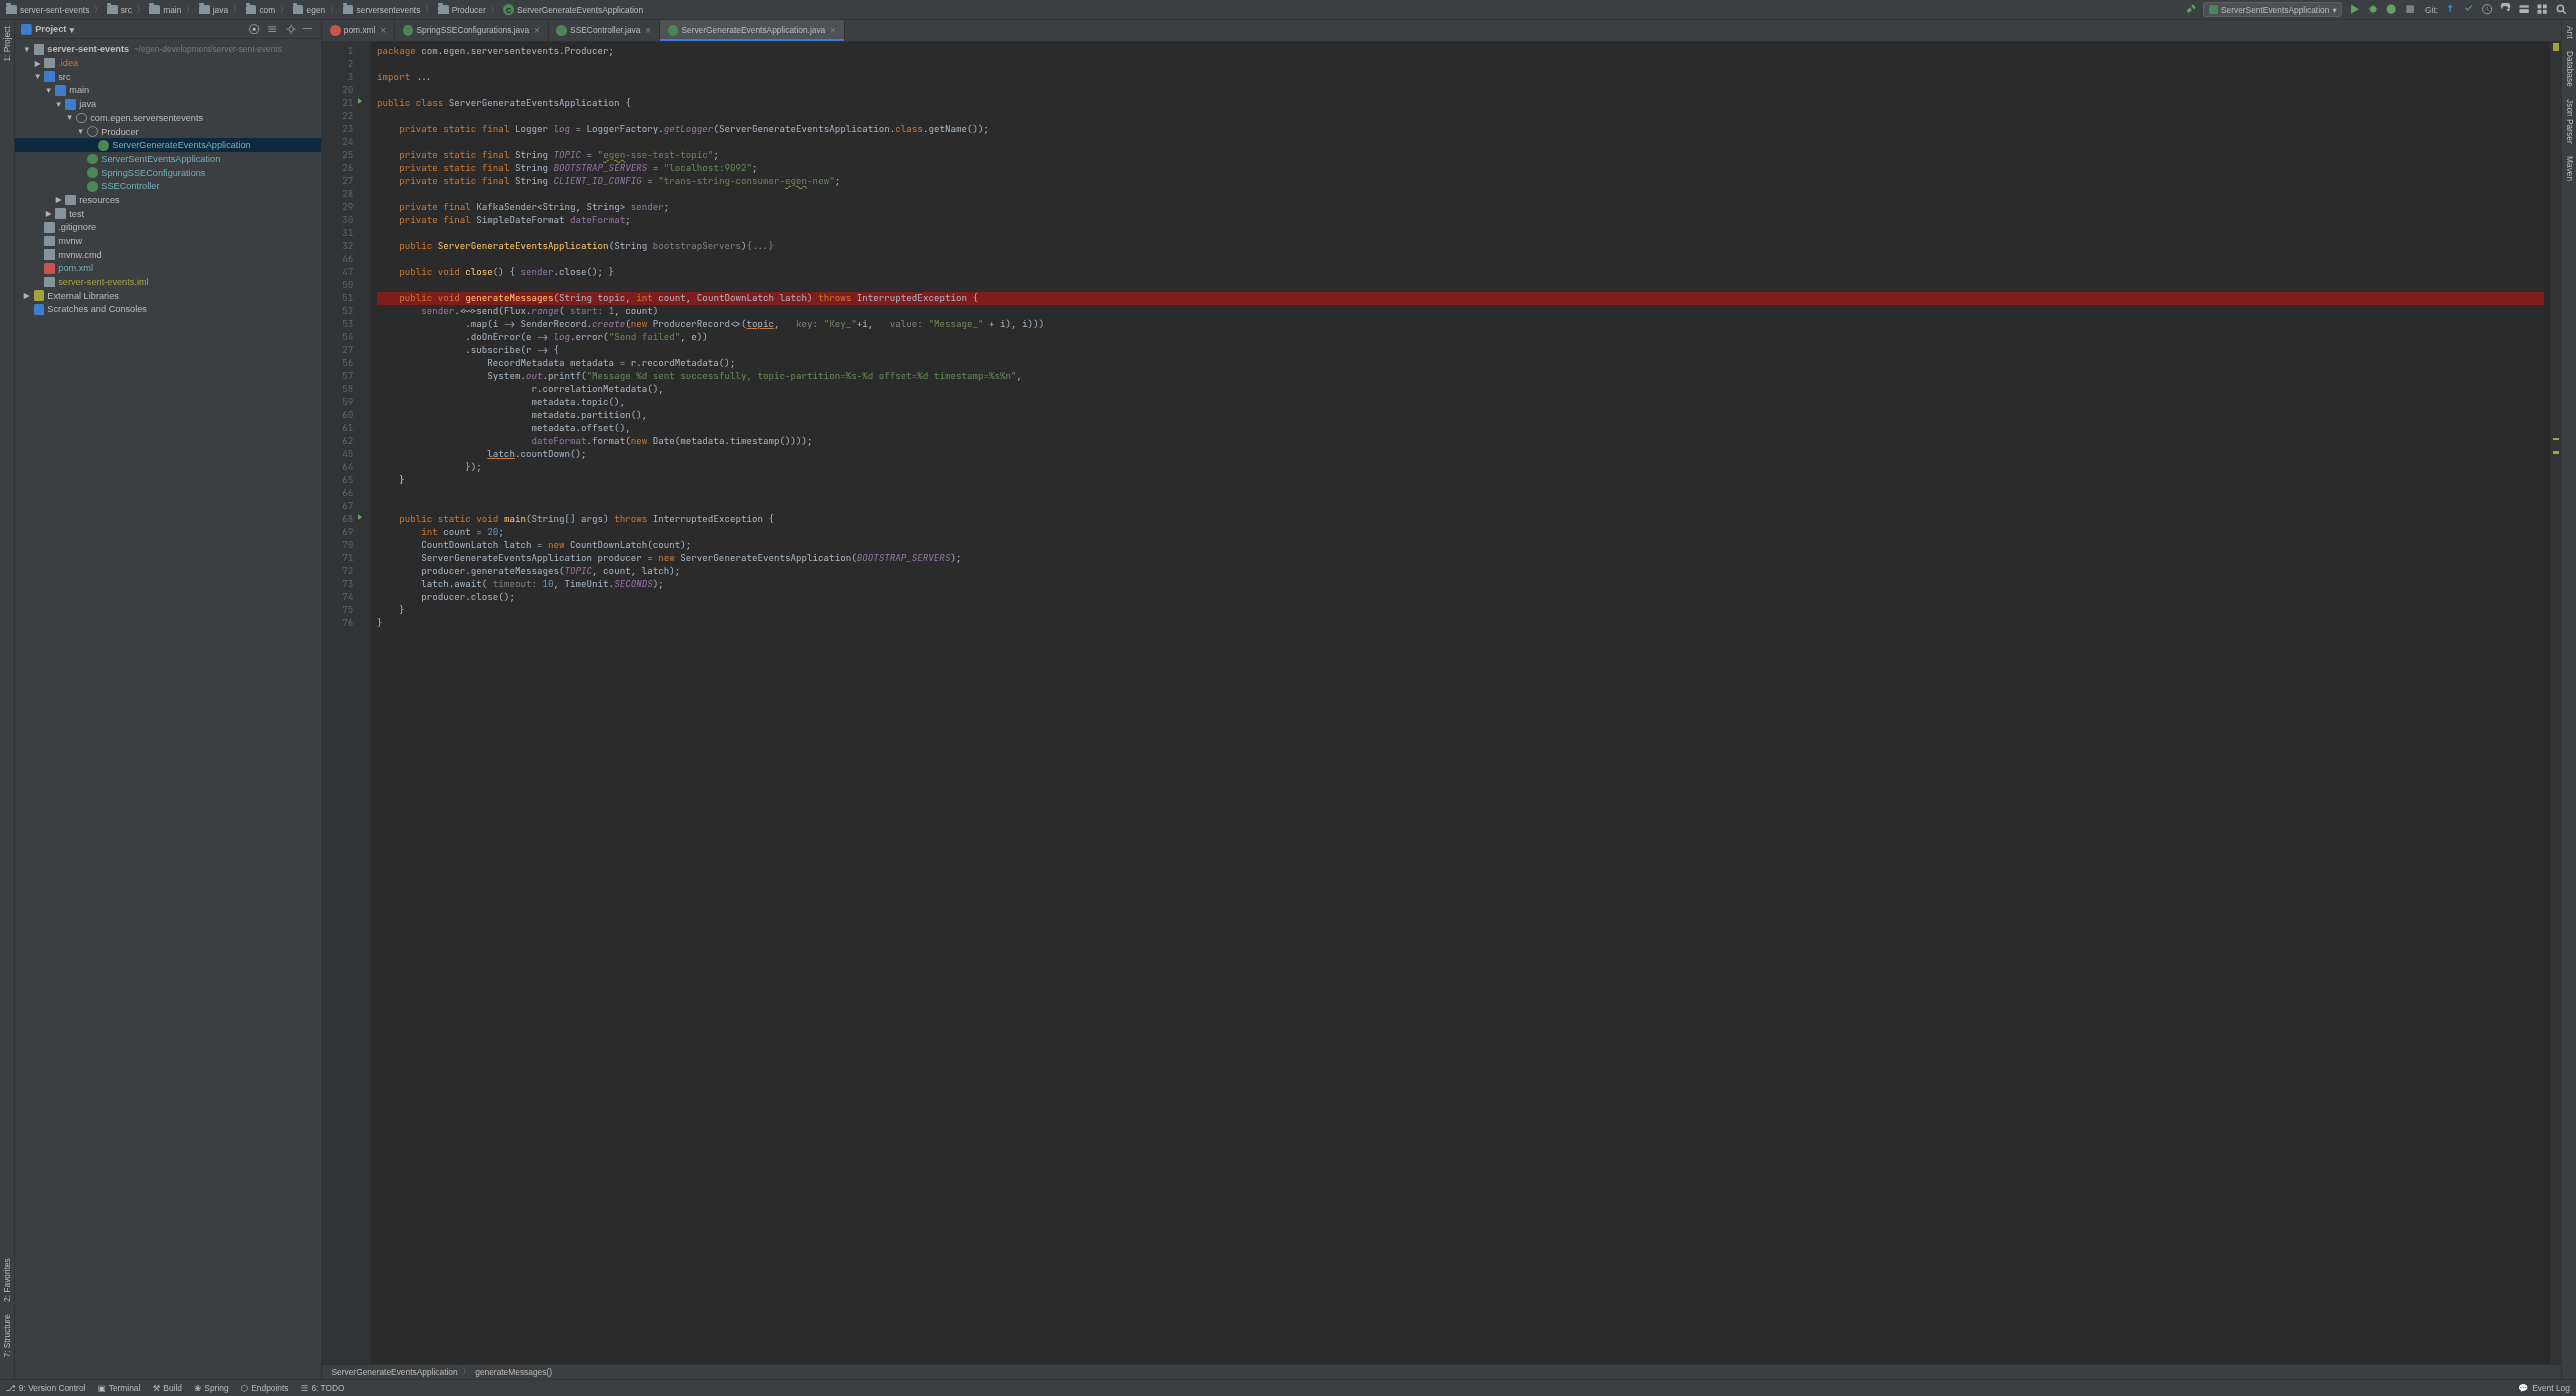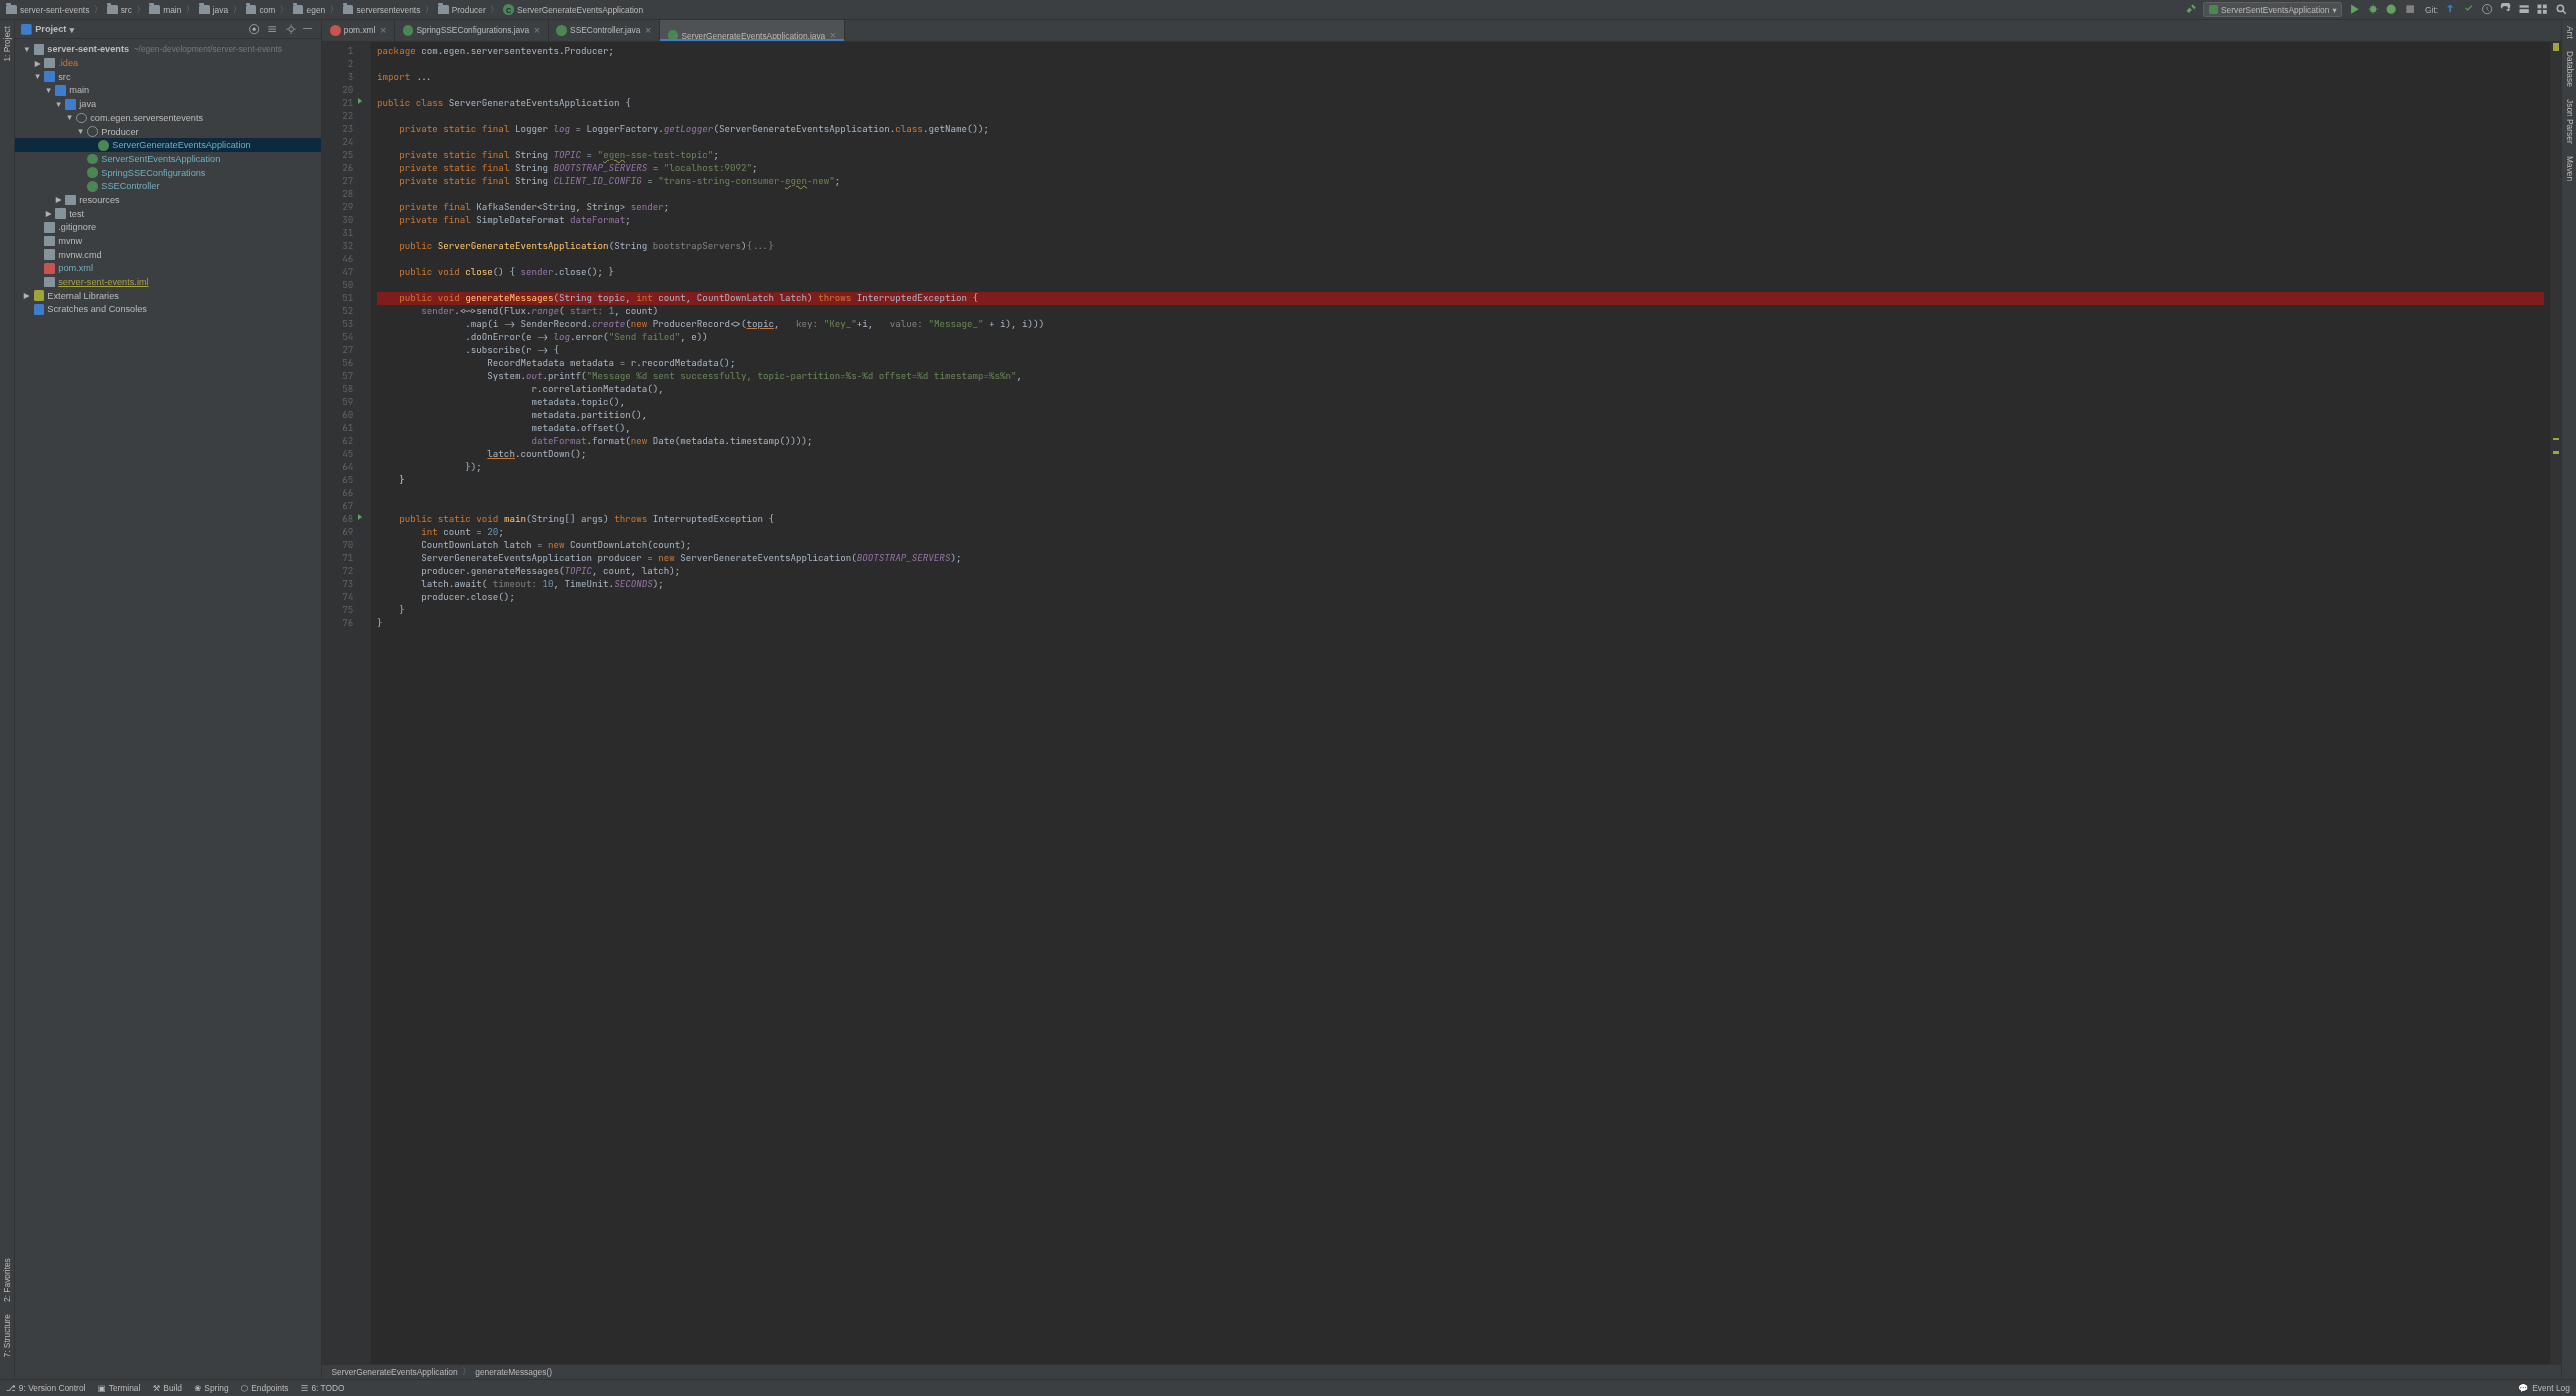--- a/index.html
+++ b/index.html
@@ -53,27 +53,27 @@
 .indent-2 { padding-left: 28px; }
 .indent-3 { padding-left: 38px; }
 .indent-4 { padding-left: 49px; }
 .indent-5 { padding-left: 60px; }
 .indent-6 { padding-left: 71px; }
 .folder-ico { background: #87939a; border-radius: 0.8px; }
 .folder-ico-blue { background: #3d7dcc; border-radius: 0.8px; }
 .file-ico { background: #87939a; border-radius: 0.8px; }
 .tree-label.orange { color: #cc7832; }
 .tree-label.cyan { color: #6fafbd; }
-.tree-label.yellow { color: #a3a33e; text-decoration: underline; }
+.tree-label.yellow { color: #a3a33e; }
 
 
 .editor-area { flex: 1; display: flex; flex-direction: column; background: #2b2b2b; }
 .tabs { display: flex; background: #3c3f41; border-bottom: 0.8px solid #323232; height: 21.5px; }
 .tab { display: flex; align-items: center; padding: 0 7.7px; border-right: 0.8px solid #323232; font-size: 8.4px; cursor: pointer; position: relative; }
-.tab.active { background: #4e5254; align-items: flex-end; }
+.tab.active { background: #4e5254; }
 .tab.active::after { content: ''; position: absolute; bottom: 0; left: 0; right: 0; height: 1.5px; background: #3d7dcc; }
 .tab-icon { width: 10.7px; height: 10.7px; margin-right: 3.1px; border-radius: 50%; }
 .tab-icon.m { background: #c75450; }
 .tab-icon.c { background: #4a8754; }
 .tab-close { margin-left: 4.6px; color: #808080; font-size: 10.7px; }
 
 .editor-body { flex: 1; display: flex; overflow: hidden; position: relative; }
 .gutter { width: 38px; background: #313335; text-align: right; padding: 3.1px 6.1px 3.1px 0; font-family: 'JetBrains Mono', Consolas, monospace; font-size: 9.2px; color: #606366; line-height: 13px; border-right: 0.8px solid #323232; }
 .gutter-line { height: 13px; position: relative; }
 .gutter-mark { position: absolute; right: -9.2px; top: 1.5px; width: 0; height: 0; border-left: 4.6px solid #62a362; border-top: 3.8px solid transparent; border-bottom: 3.8px solid transparent; }

